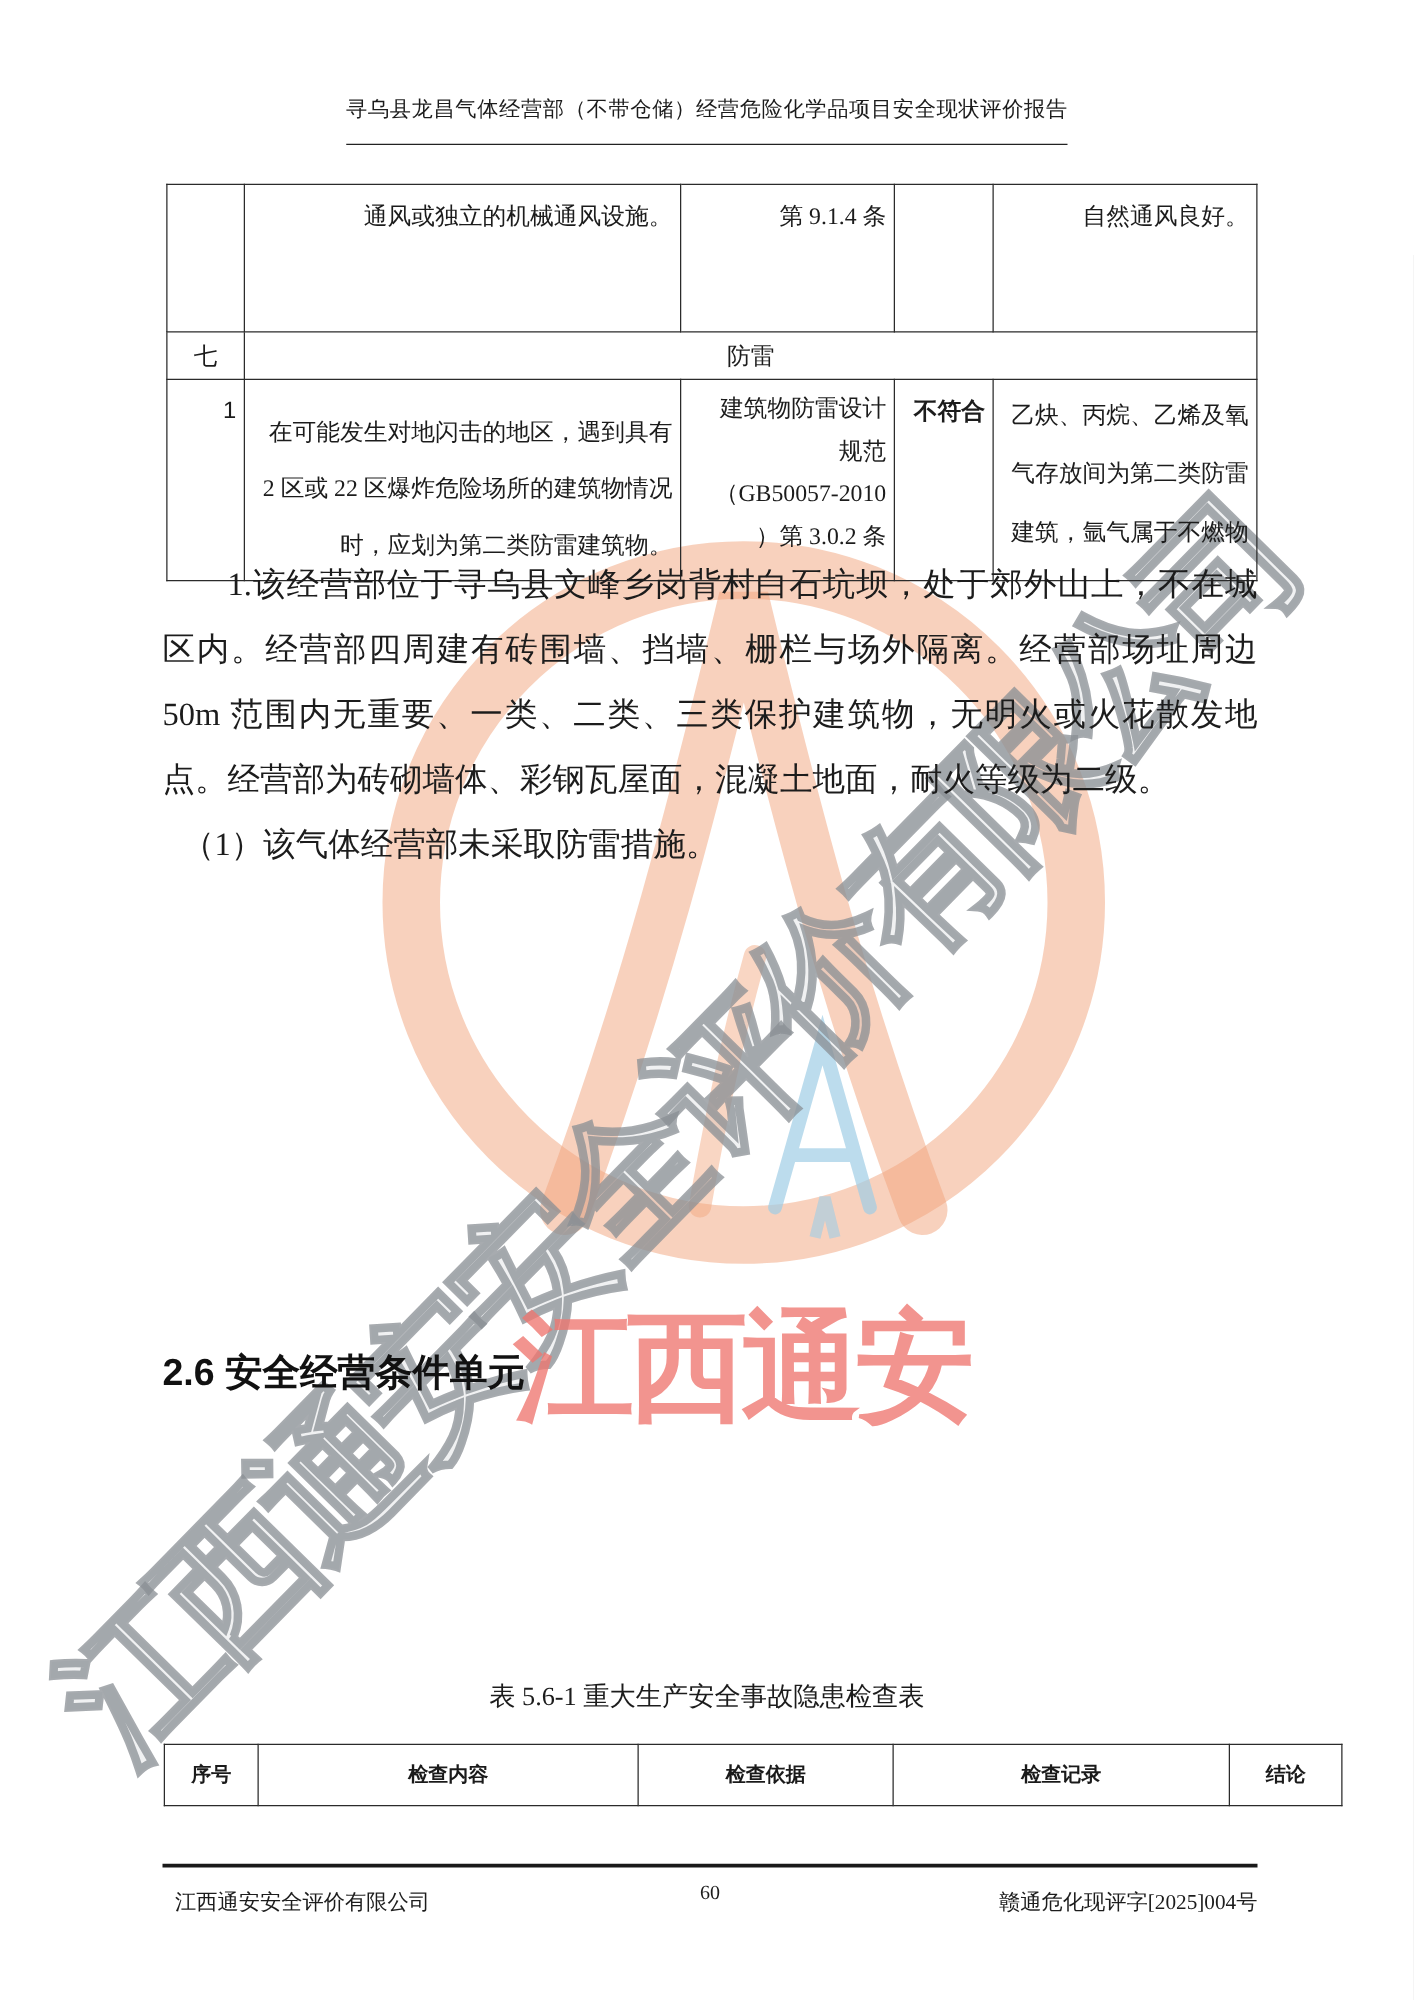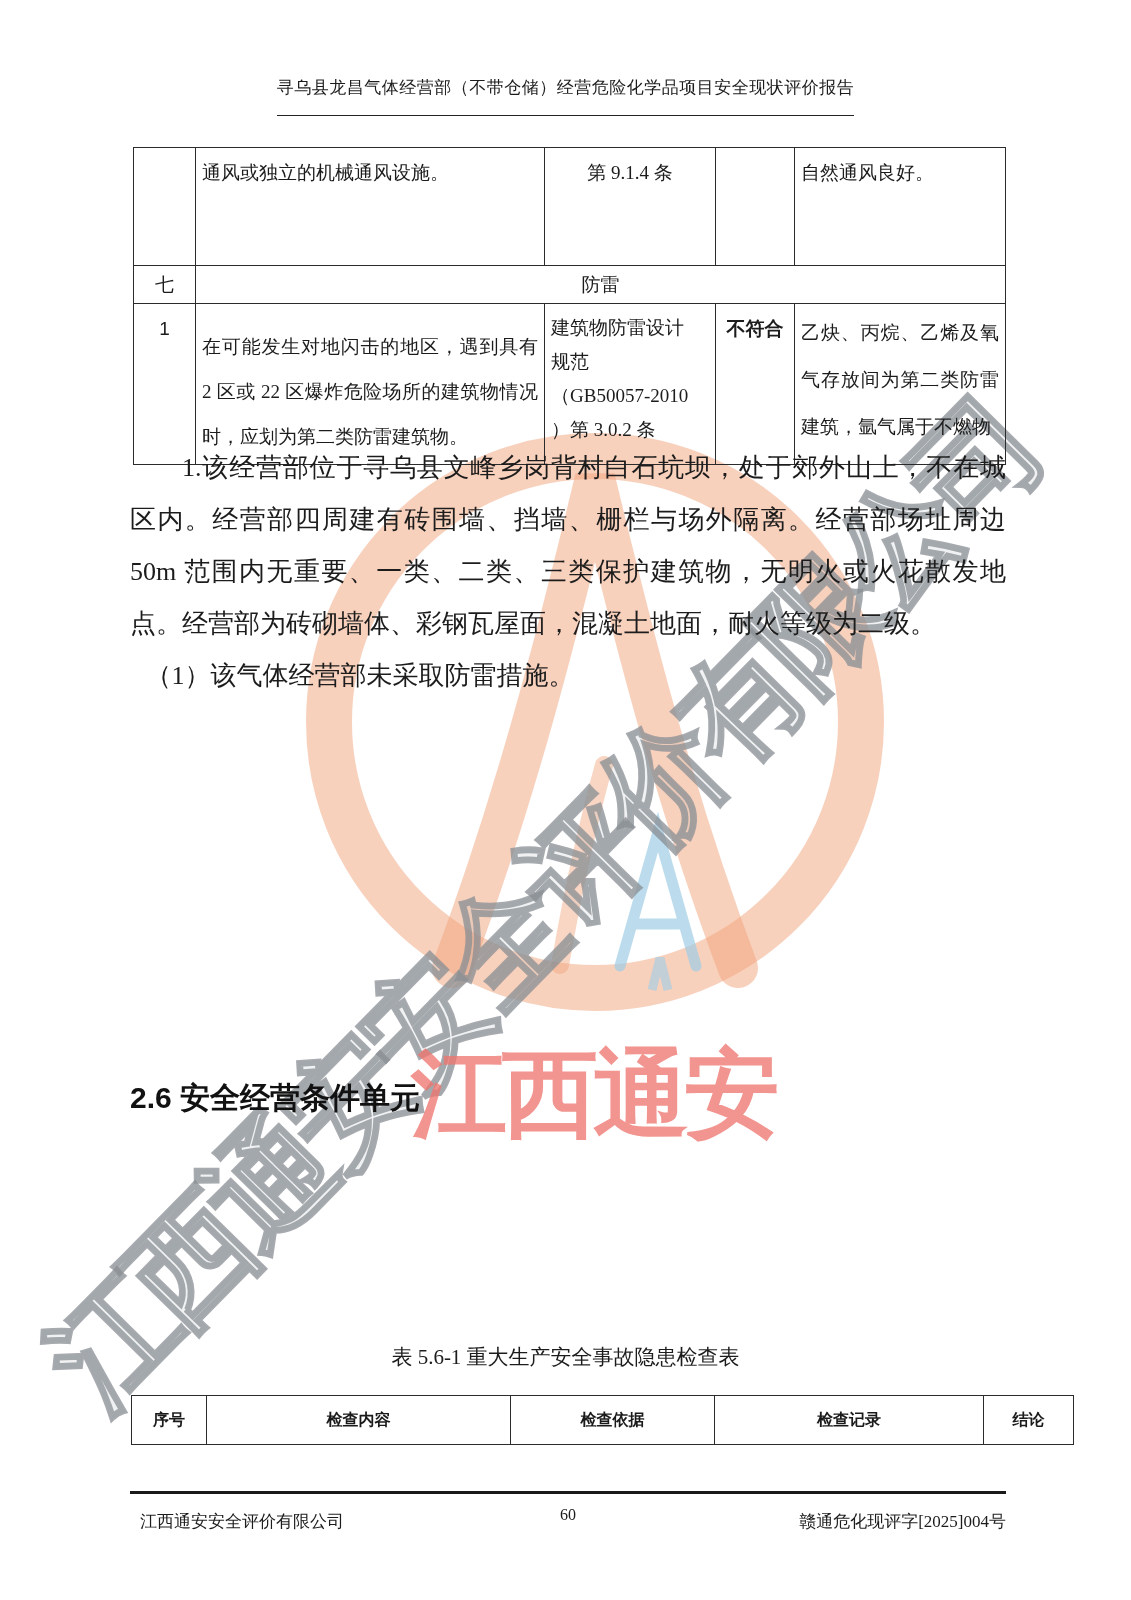--- a/index.html
+++ b/index.html
@@ -19,21 +19,21 @@
            color:rgba(150,155,160,0.14);
            -webkit-text-stroke:3px rgba(138,143,148,0.75);}
   
   .content{position:absolute;inset:0;z-index:1;}
   .doc-header{position:absolute;top:76px;left:0;width:100%;text-align:center;
               font-size:17px;letter-spacing:0.5px;}
   .doc-header span{display:inline-block;border-bottom:1px solid #222;padding-bottom:16px;}
   table{border-collapse:collapse;table-layout:fixed;position:absolute;}
   td,th{border:1px solid #2b2b2b;padding:0 6px;overflow:hidden;}
   .t1{left:133px;top:147px;width:872px;font-size:19px;}
-  .t1 td{vertical-align:top;}
+  .t1 td{vertical-align:top;text-align:right;}
   .t1 .r1 td{height:105px;padding-top:12px;}
   .t1 .r2 td{height:37px;text-align:center;vertical-align:middle;padding-top:0;}
   .t1 .r3 td{height:140px;}
   .cell-center{text-align:center;}
   .cell-content3{line-height:45px;padding-top:20px;text-align:justify;}
   .cell-basis3{white-space:pre-line;line-height:34px;padding-top:7px;}
   .cell-result3{text-align:center;padding-top:12px;font-weight:bold;}
   .cell-record3{line-height:47px;padding-top:5px;text-align:justify;}
   .cell-seq3{padding-top:14px;text-align:center;font-family:"Liberation Sans","DejaVu Sans",sans-serif;}
   .body-text{position:absolute;left:130px;top:442px;width:876px;}

